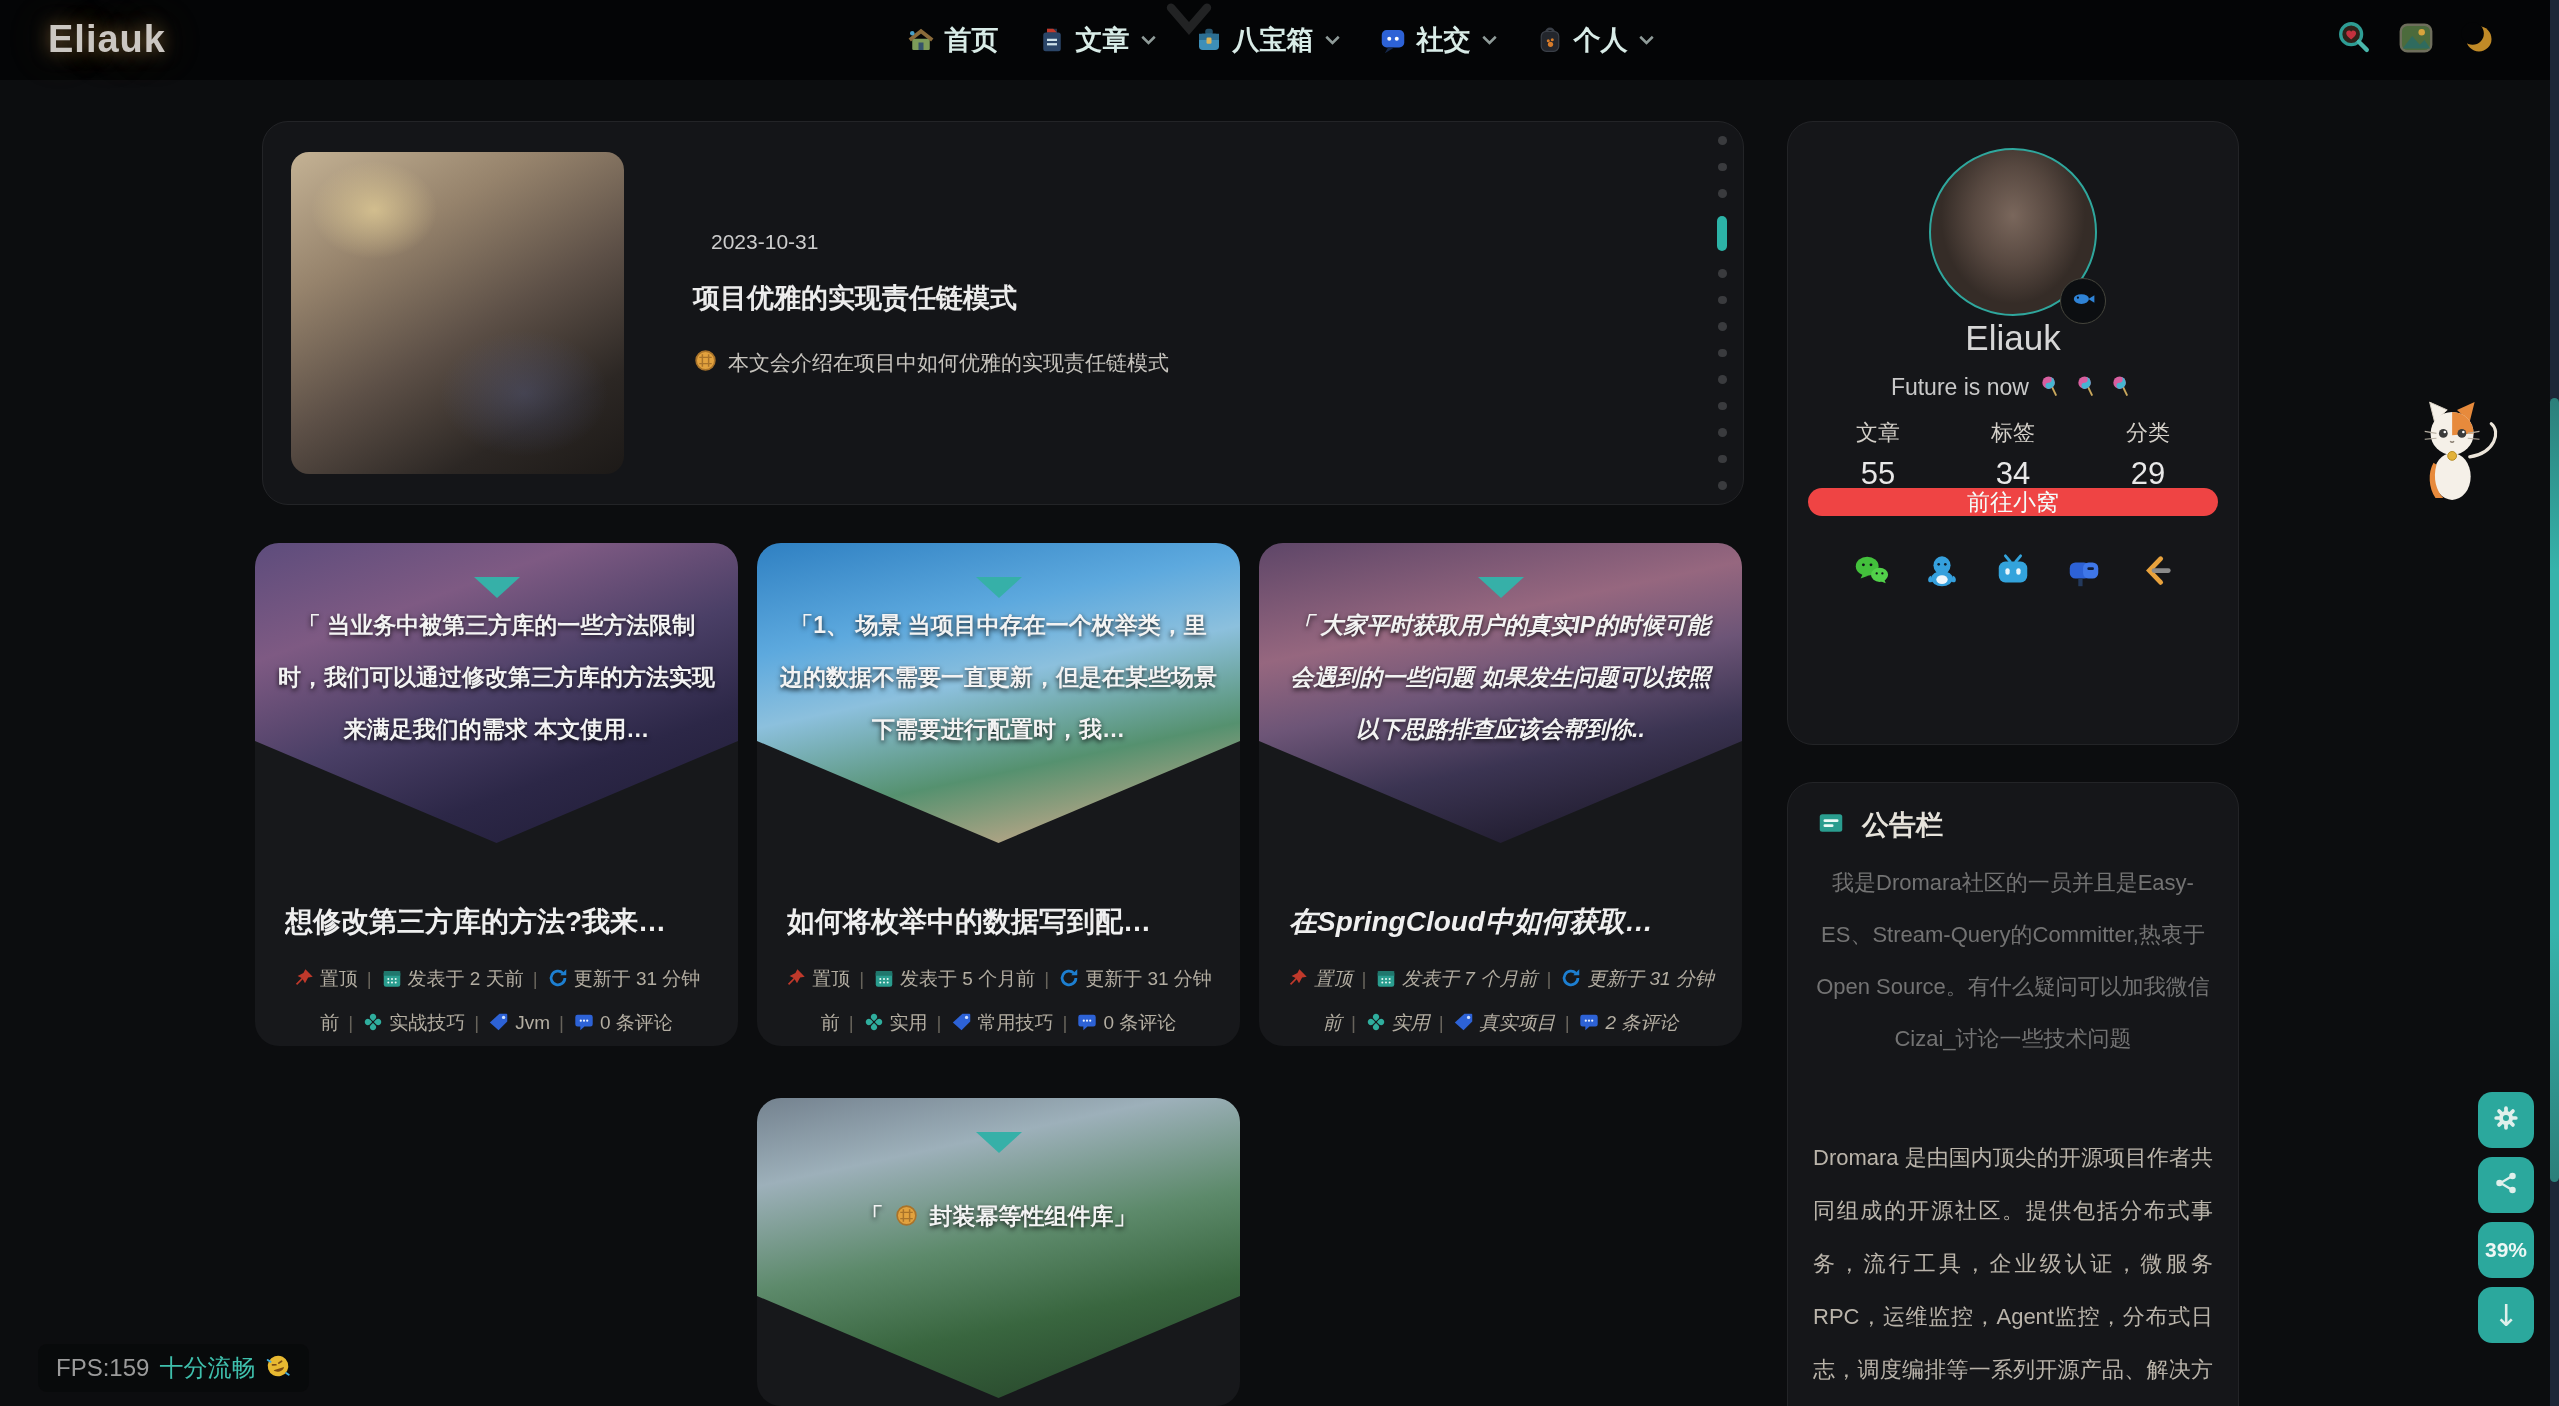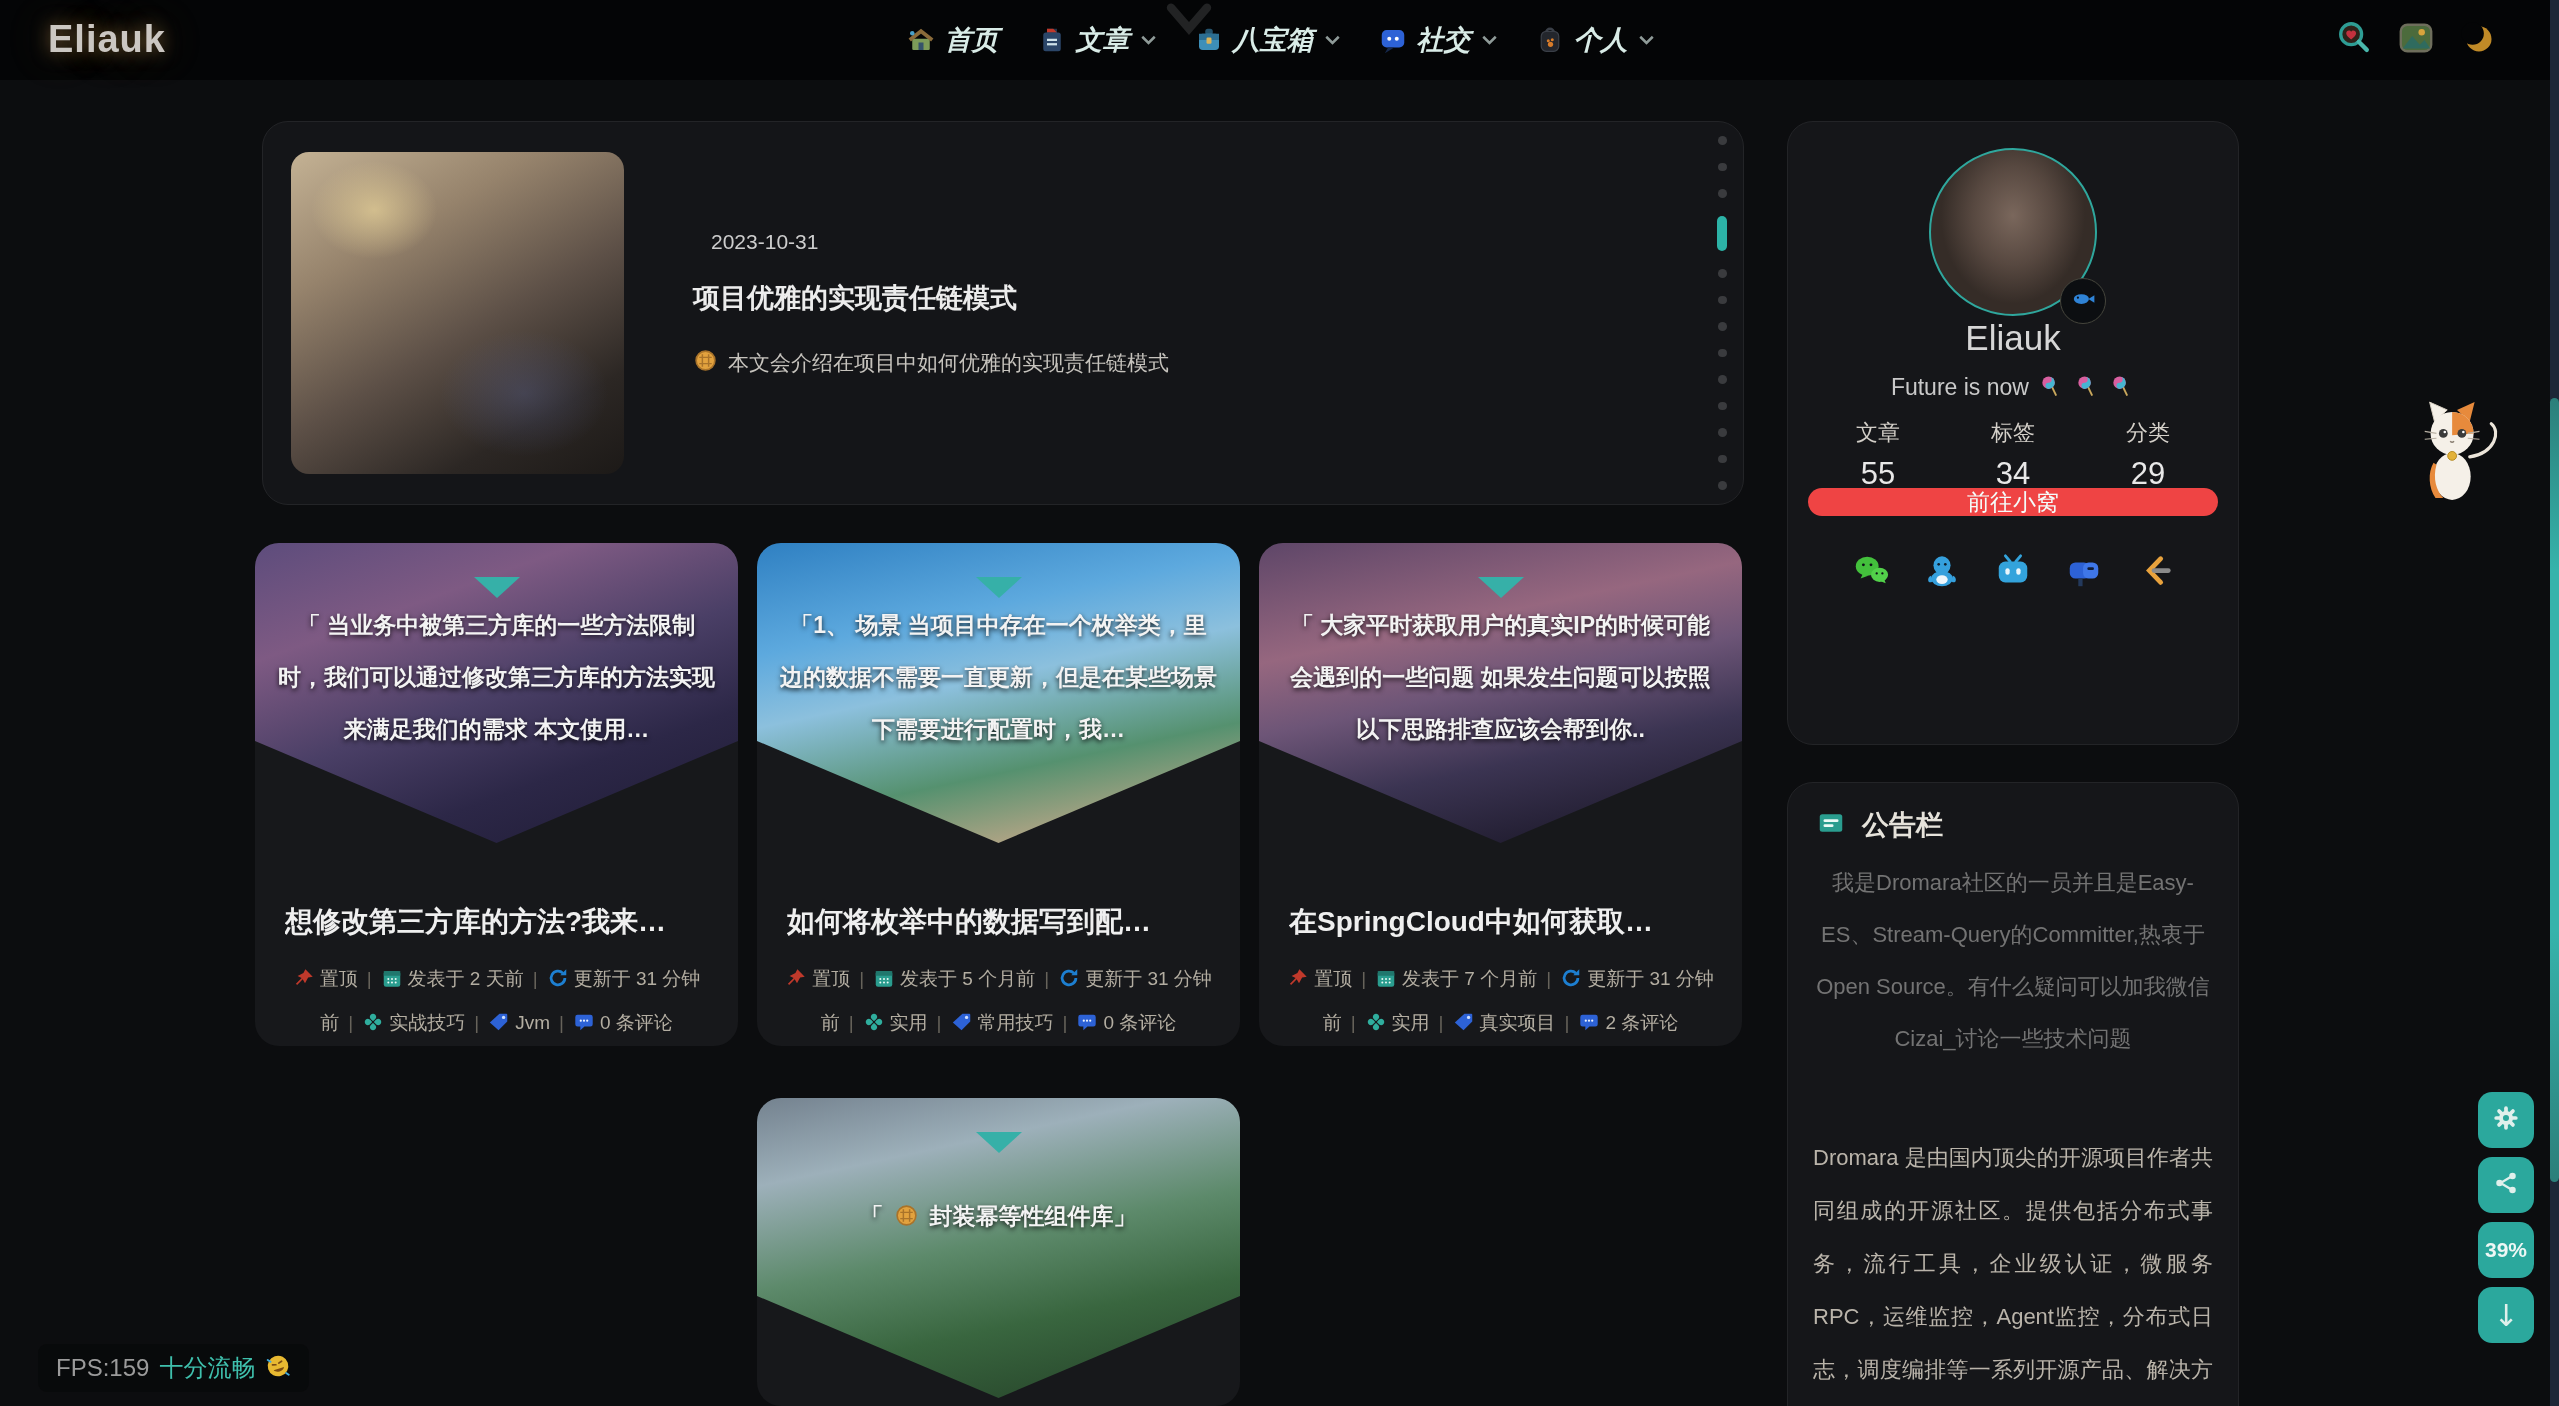--- a/index.html
+++ b/index.html
@@ -4,21 +4,21 @@
 <style>
   html,body{margin:0;padding:0;background:#0c0d0f;}
   body{font-family:"Liberation Sans","DejaVu Sans",sans-serif;}
   .stage{position:relative;width:2559px;height:1406px;overflow:hidden;background:#0c0d0f;}
 
   
   .nav{position:absolute;left:0;top:0;width:2559px;height:80px;background:#040506;z-index:40;}
   .logo{position:absolute;left:48px;top:18px;font-size:38px;font-weight:bold;color:#cbc7c2;
         letter-spacing:1px;text-shadow:0 0 18px rgba(196,152,84,.55),0 0 46px rgba(196,152,84,.30);cursor:pointer;}
   .navmenu{position:absolute;left:50%;top:0;transform:translateX(-50%);height:80px;display:flex;align-items:center;gap:38px;}
-  .navitem{display:flex;align-items:center;gap:9px;color:#d9ece7;font-size:27px;font-weight:bold;cursor:pointer;white-space:nowrap;font-style:italic;}
+  .navitem{display:flex;align-items:center;gap:9px;color:#d9ece7;font-size:27px;font-weight:bold;cursor:pointer;white-space:nowrap;}
   .navitem .nic{display:inline-flex;width:30px;height:30px;}
   .navitem .chev{display:inline-flex;margin-left:2px;}
   .navacts{position:absolute;right:62px;top:0;height:80px;display:flex;align-items:center;gap:24px;}
   .navact{width:38px;height:38px;display:flex;align-items:center;justify-content:center;cursor:pointer;}
   .scrollhint{position:absolute;left:1166px;top:2px;z-index:41;}
 
   
   .fcard{position:absolute;left:262px;top:121px;width:1480px;height:382px;background:#141518;
          border:1px solid #232427;border-radius:26px;cursor:pointer;z-index:5;}
   .fimg{position:absolute;left:28px;top:30px;width:333px;height:322px;border-radius:18px;
@@ -331,21 +331,21 @@
               <path d="M5 4h14a2.5 2.5 0 0 1 2.5 2.5v8A2.5 2.5 0 0 1 19 17h-6.5L8 21v-4H5a2.5 2.5 0 0 1-2.5-2.5v-8A2.5 2.5 0 0 1 5 4z" fill="#2d62d6"></path>
               <g fill="#eaf2ff">
                 <circle cx="8.5" cy="10.5" r="1.2"></circle>
                 <circle cx="12" cy="10.5" r="1.2"></circle>
                 <circle cx="15.5" cy="10.5" r="1.2"></circle>
               </g>
             </svg></span><span>0 条评论</span></span>
     </div>
   </div>
 
-  <div class="acard" style="left:1259px;top:543px;">
+  <div class="acard" style="left:1259px;top:543px;font-style:italic;">
     <div class="aimg img3"></div>
     <div class="tri"></div>
     <div class="quote">「 大家平时获取用户的真实IP的时候可能会遇到的一些问题 如果发生问题可以按照以下思路排查应该会帮到你..</div>
     <div class="atitle">在SpringCloud中如何获取…</div>
     <div class="meta">
       <span class="ic"><svg viewBox="0 0 24 24" width="22" height="22">
             <path d="M13.5 2.5l8 8-5 .9-3.4 6.4-2.5-4.5-6.1 6.2-1.3-1.3 6.2-6.1L5 9.9l6.4-3.4z" fill="#c0392b"></path>
           </svg></span><span>置顶</span><span class="sep">|</span><span class="ic"><svg viewBox="0 0 24 24" width="22" height="22">
             <rect x="3" y="4.5" width="18" height="17" rx="2.5" fill="#2a9d8f"></rect>
             <rect x="3" y="4.5" width="18" height="5" fill="#20776d"></rect>

